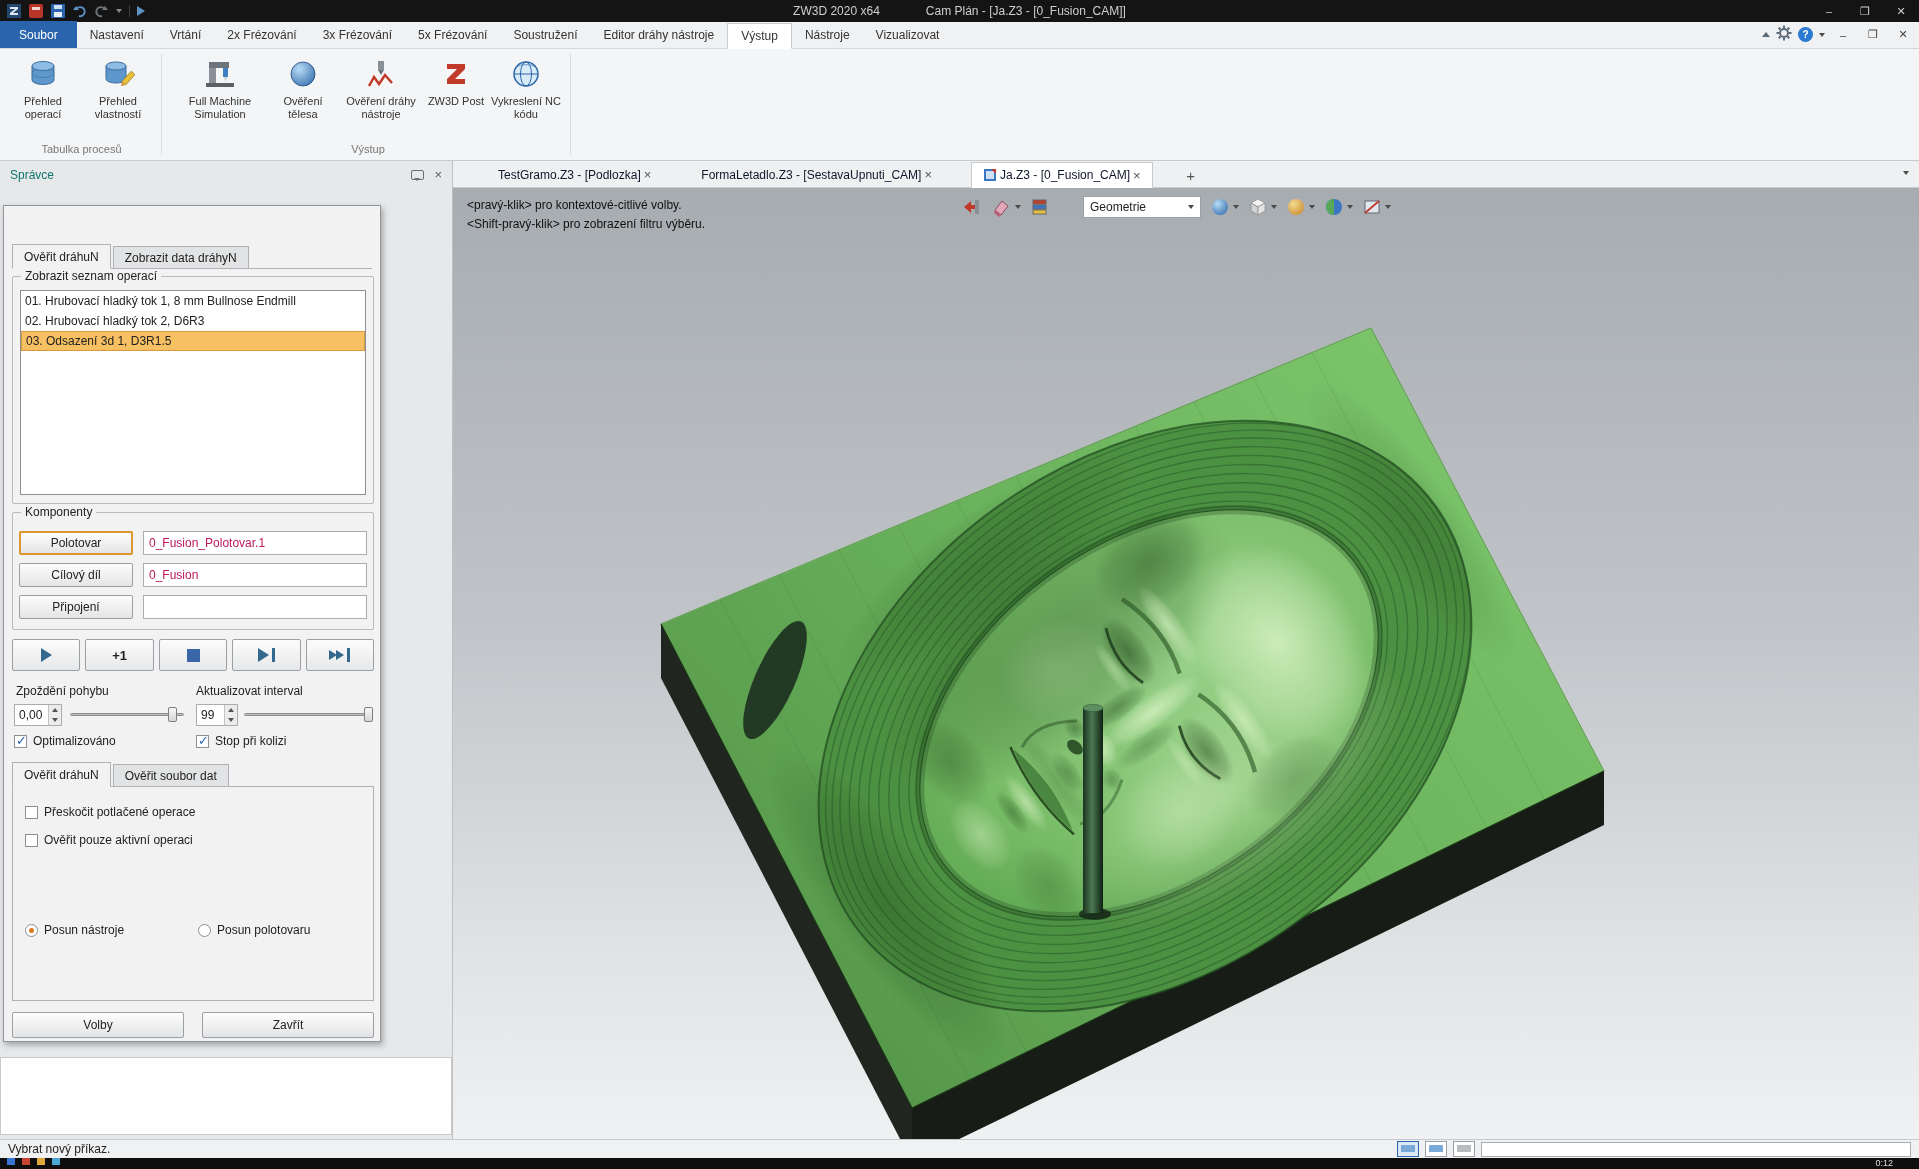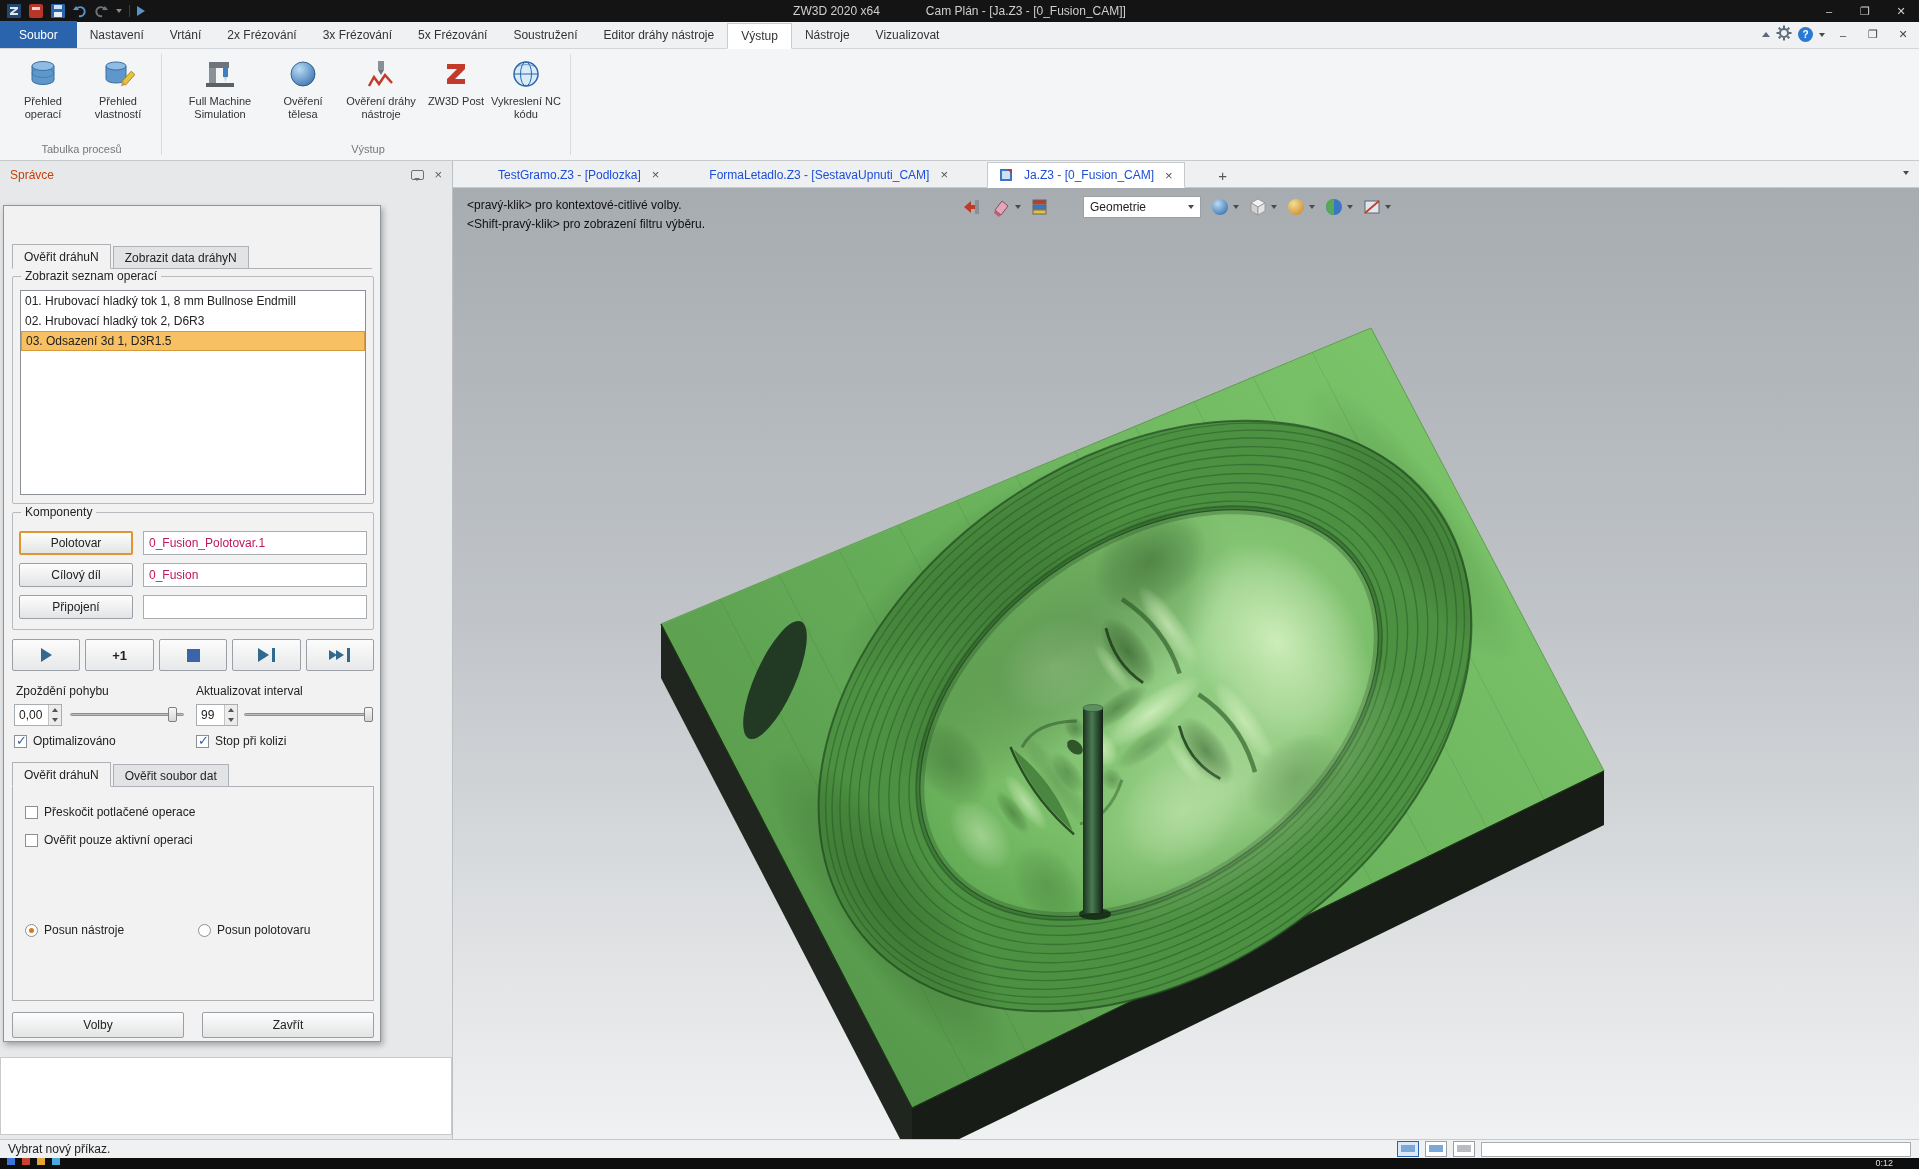--- a/index.html
+++ b/index.html
@@ -39,21 +39,21 @@
 .rgroup{display:flex;flex-direction:column;padding:5px 4px 0 8px;}
 .rbtns{display:flex;flex:1;align-items:flex-start;gap:3px;}
 .rbtn{display:flex;flex-direction:column;align-items:center;gap:4px;padding-top:3px;
   font-size:11px;text-align:center;color:#333;line-height:1.2;}
 .glabel{height:17px;text-align:center;font-size:11px;color:#777;}
 .gsep{width:1px;background:#d9dbdd;margin:5px 2px;}
 
 
 .manager{position:absolute;left:0;top:161px;width:453px;height:978px;background:#e7e8e9;
   border-right:1px solid #bcc0c3;}
-.mgr-header{height:27px;display:flex;align-items:center;padding:0 10px;color:#c2410c;}
+.mgr-header{height:27px;display:flex;align-items:center;padding:0 10px;color:#0f766e;}
 .mgr-icons{margin-left:auto;display:flex;align-items:center;gap:10px;}
 .bubble{width:13px;height:10px;border:1.4px solid #6a7076;border-radius:2px;position:relative;display:inline-block;}
 .bubble::after{content:"";position:absolute;left:2px;bottom:-5px;border:3px solid transparent;border-top-color:#6a7076;}
 .xglyph{color:#5a6066;font-size:13px;line-height:13px;}
 .xglyph::after{content:"×";}
 .mgr-bottom-box{position:absolute;left:0;top:896px;width:452px;height:78px;background:#fff;border:1px solid #c8cacc;}
 
 
 .dialog{position:absolute;left:3px;top:44px;width:378px;height:837px;background:#f2f2f3;
   border:1px solid #8f959a;box-shadow:2px 3px 6px rgba(0,0,0,.3);}
@@ -104,21 +104,21 @@
 .radio-el{width:13px;height:13px;border-radius:50%;background:#fff;border:1px solid #8a9096;position:relative;flex:none;}
 .radio-el.on::after{content:"";position:absolute;left:3px;top:3px;width:5px;height:5px;border-radius:50%;background:#d8791f;}
 .vtabs{position:absolute;left:8px;top:556px;display:flex;align-items:flex-end;z-index:2;}
 .vpanel{position:absolute;left:8px;top:580px;width:362px;height:215px;border:1px solid #aeb2b6;background:#f2f2f3;z-index:1;}
 .fbtn{position:absolute;height:26px;width:172px;background:linear-gradient(#fdfdfd,#e3e4e5);
   border:1px solid #9aa0a5;border-radius:2px;display:flex;align-items:center;justify-content:center;}
 
 
 .docarea{position:absolute;left:453px;top:161px;width:1466px;height:978px;}
 .tabbar{height:27px;background:#eef0f1;border-bottom:1px solid #c6cacd;display:flex;align-items:flex-end;padding-left:34px;position:relative;}
-.doctab{height:25px;display:flex;align-items:center;gap:11px;padding:0 11px;margin-right:28px;color:#1d4ed8;white-space:nowrap;justify-content:flex-end;}
+.doctab{height:25px;display:flex;align-items:center;gap:3px;padding:0 11px;margin-right:28px;color:#0f172a;white-space:nowrap;justify-content:flex-end;}
 .doctab.active{background:#fff;border:1px solid #c6cacd;border-bottom:1px solid #fff;margin-bottom:-1px;height:26px;}
 .xbtn{color:#555;font-size:13px;line-height:13px;}
 .xbtn::after{content:"×";}
 .plusbtn{width:20px;height:20px;display:flex;align-items:center;justify-content:center;color:#555;font-size:15px;margin-bottom:2px;}
 .plusbtn::after{content:"+";}
 .tab-caret{position:absolute;right:10px;top:10px;}
 .viewport{position:absolute;left:0;top:27px;width:1466px;height:951px;overflow:hidden;
   background:linear-gradient(180deg,#a7acb1 0%,#c0c4c8 45%,#e0e2e4 80%,#f0f1f2 100%);}
 .model{position:absolute;left:0;top:0;}
 .hints{position:absolute;left:14px;top:8px;color:#101010;line-height:1.55;}

